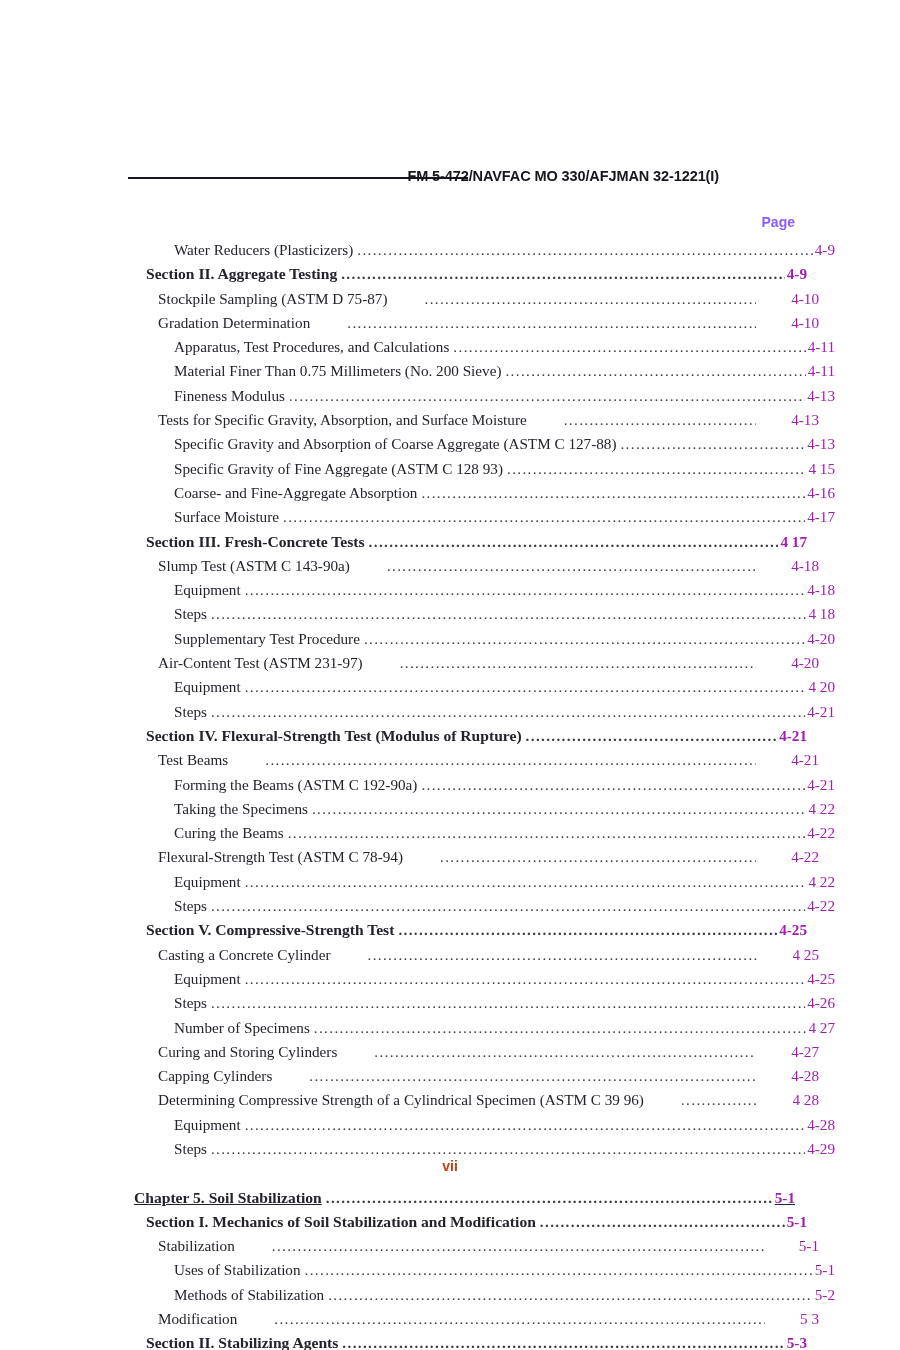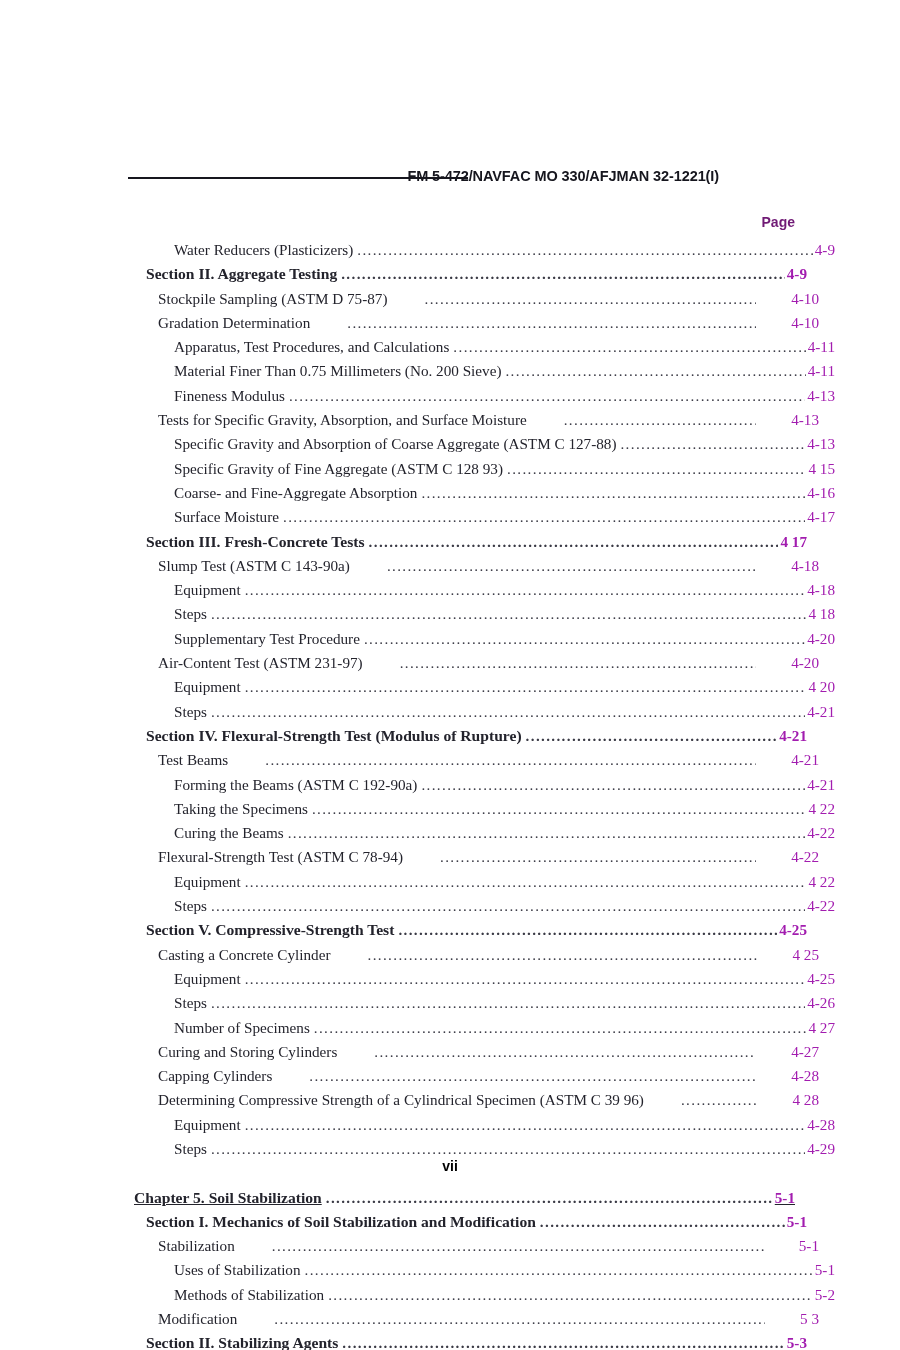--- a/index.html
+++ b/index.html
@@ -53,21 +53,21 @@
   }
 
   
   .page-label {
     position: absolute;
     right: 105px;
     top: 214px;
     font-family: "Liberation Sans", "DejaVu Sans", sans-serif;
     font-weight: bold;
     font-size: 14px;
-    color: #701a75;
+    color: #8b5cf6;
   }
 
   
   .toc {
     position: absolute;
     left: 134px;
     top: 238px;
     width: 661px;
   }
 
@@ -129,21 +129,21 @@
   
   .folio {
     position: absolute;
     left: 0;
     top: 1158px;
     width: 900px;
     text-align: center;
     font-family: "Liberation Sans", "DejaVu Sans", sans-serif;
     font-weight: bold;
     font-size: 14px;
-    color: #000000;
+    color: #c2410c;
   }
 </style>
 </head>
 <body>
 
 <div class="page">
 
   <div class="header-band">
     <div class="header-rule"></div>
     <div class="header-title">FM 5-472/NAVFAC MO 330/AFJMAN 32-1221(I)</div>

